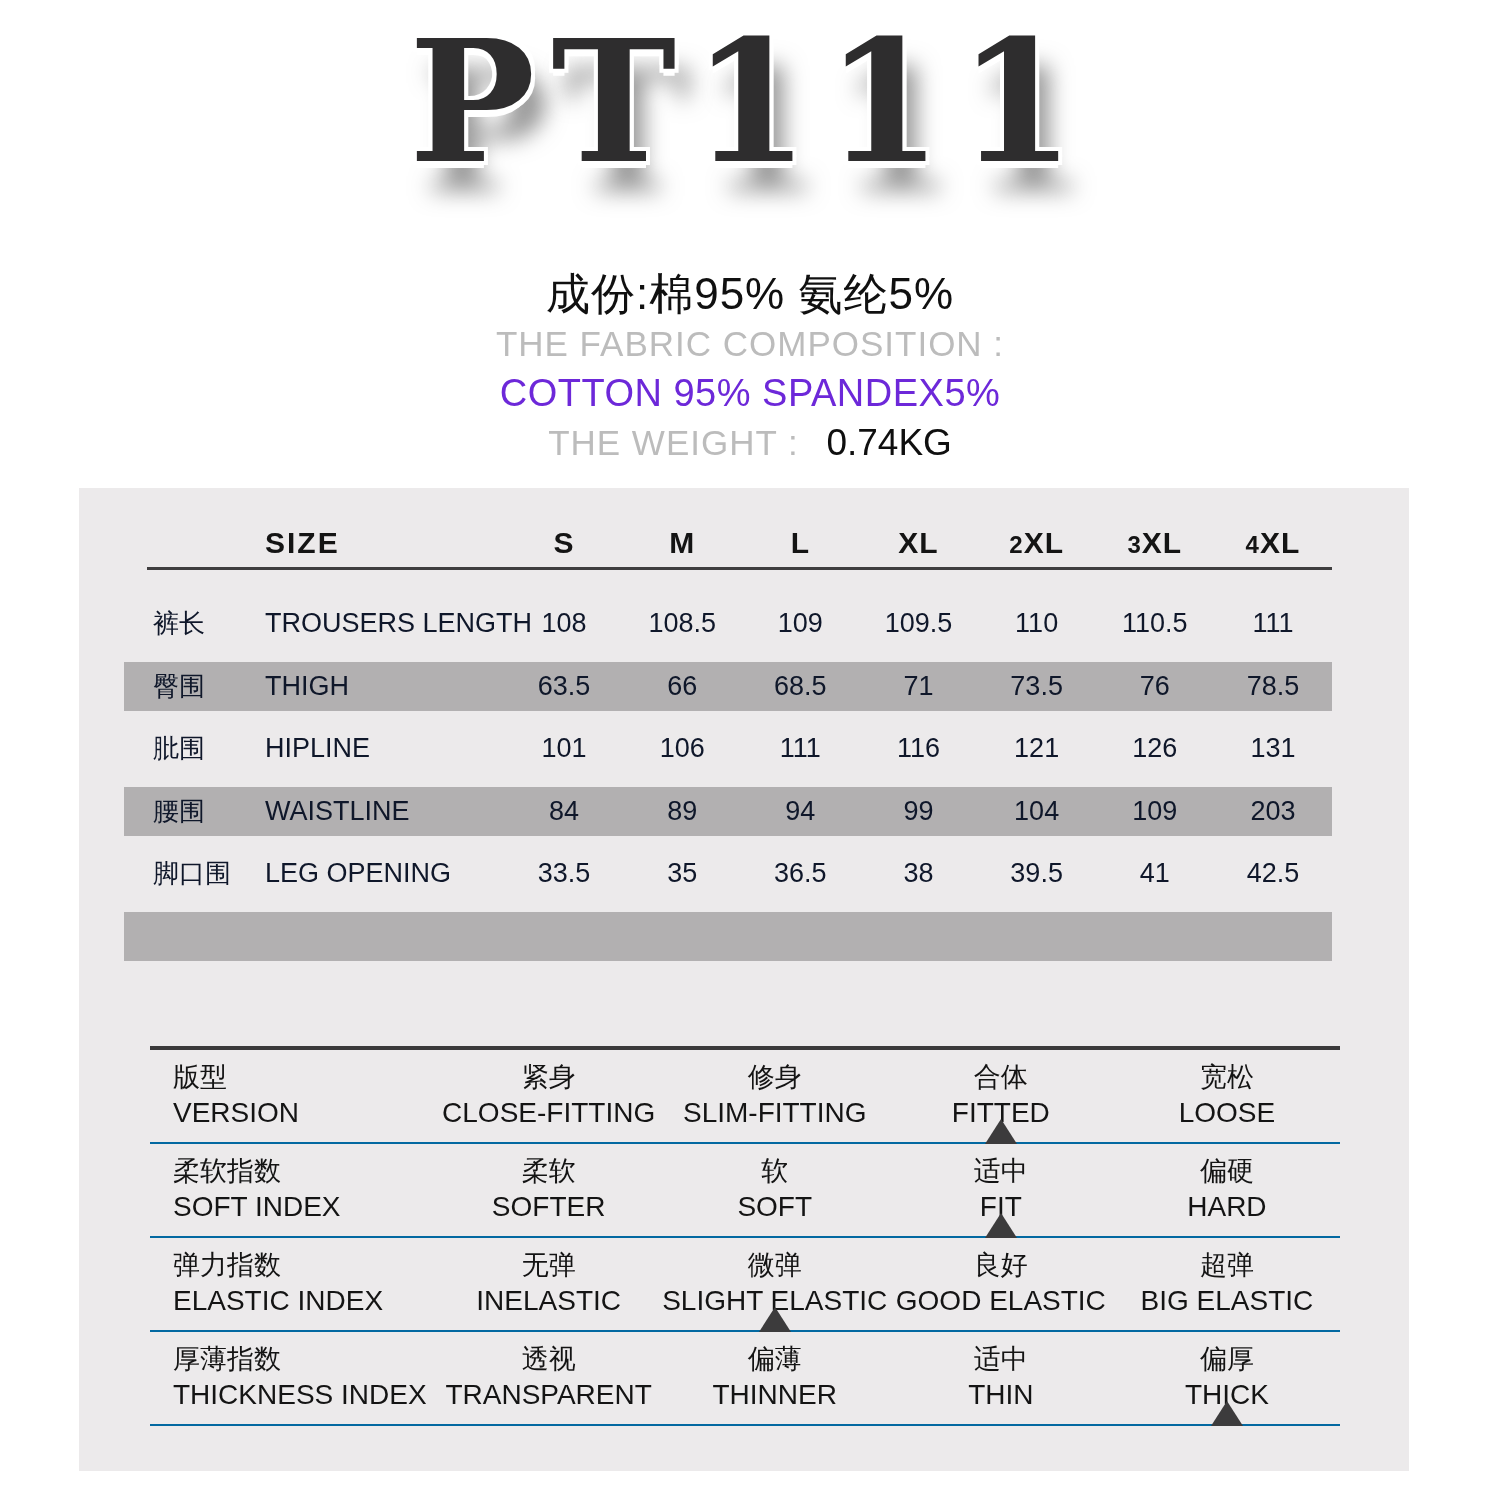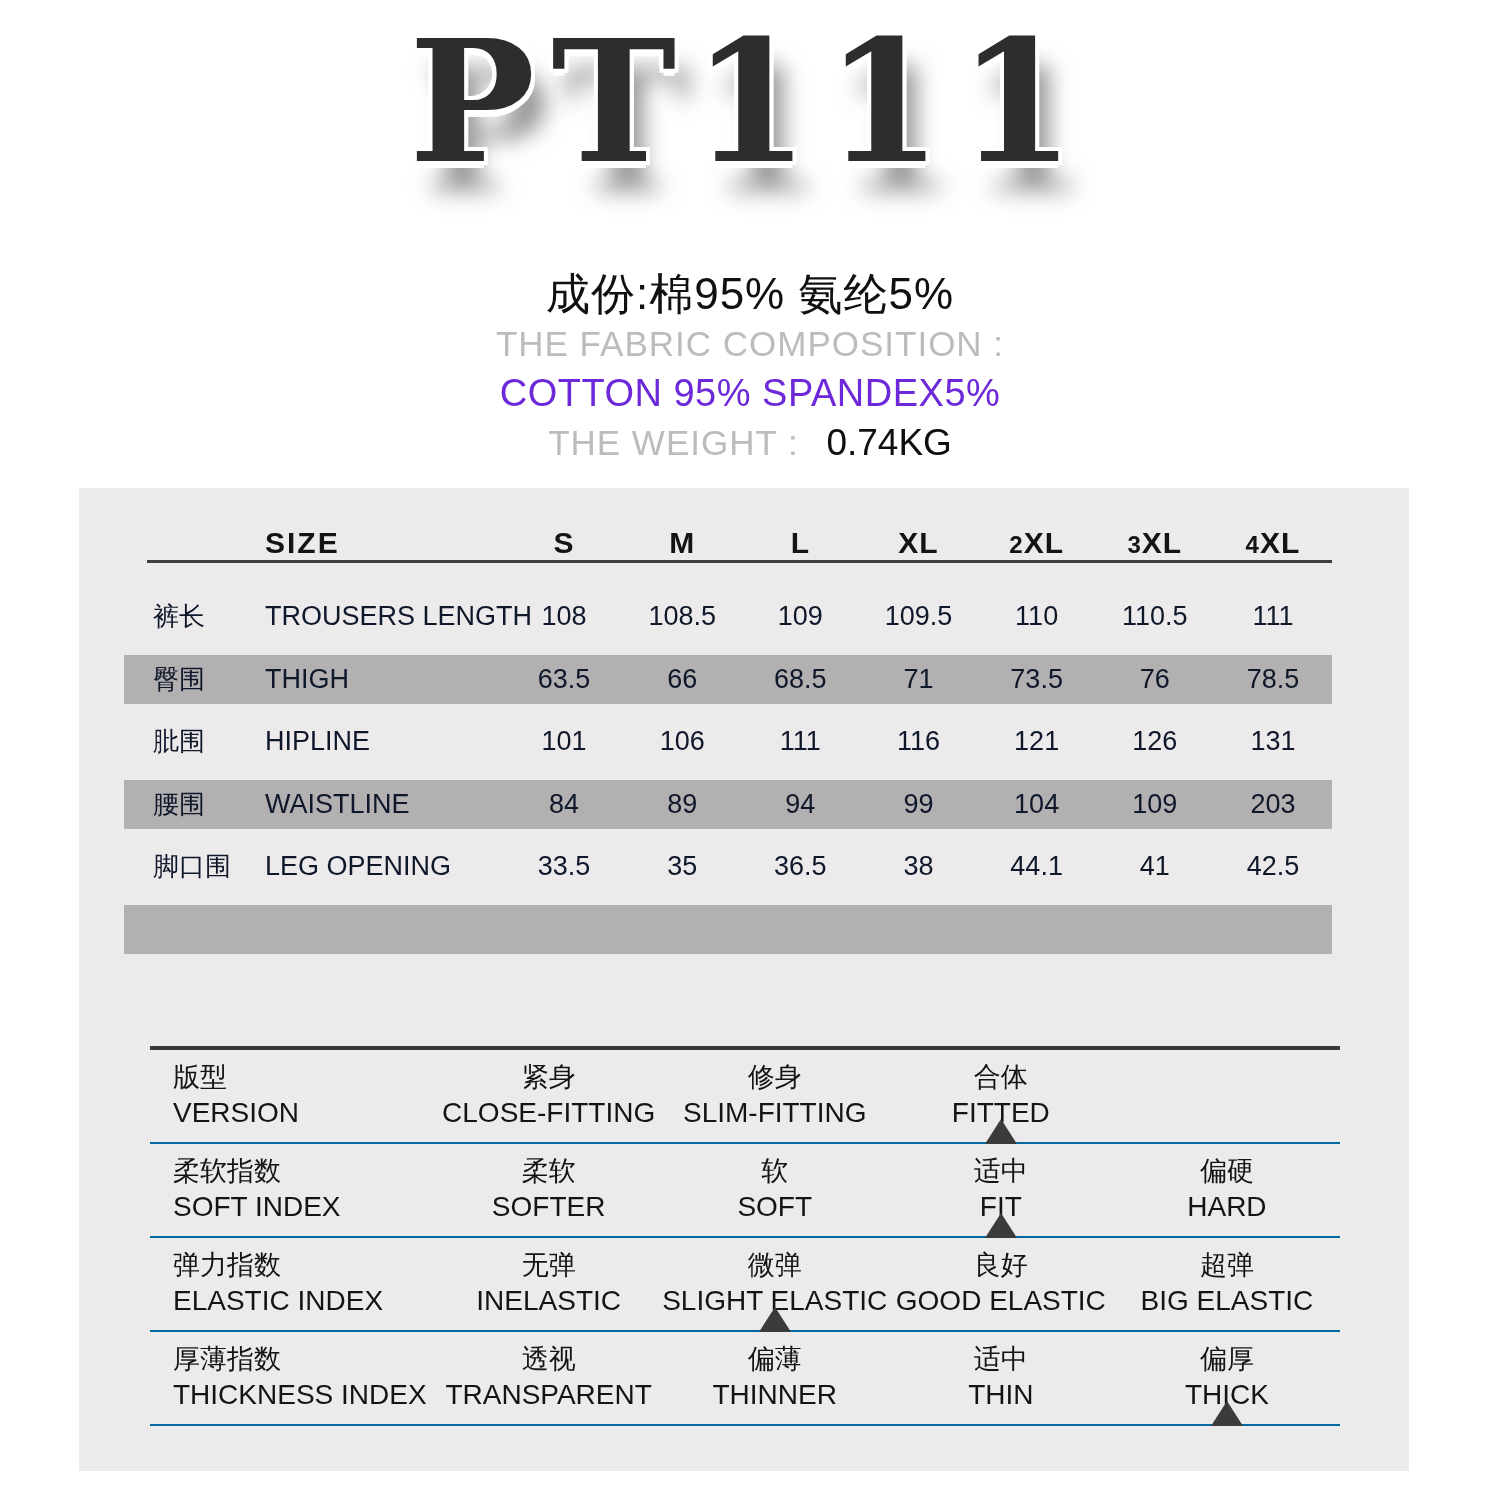--- a/index.html
+++ b/index.html
@@ -42,20 +42,21 @@
     background:#eceaeb;
   }
 
   
   .size-table { position:absolute; left:45px; top:38px; width:1208px; }
   .size-header {
     display:grid; grid-template-columns:103px 255px repeat(7,1fr);
     margin-left:23px;
     align-items:end;
     border-bottom:3px solid #3f3e3f;
+    padding-bottom:7px;
     font-weight:bold; font-size:30px; color:#141414;
   }
   .size-header .cell-en { padding-left:15px; letter-spacing:2px; }
   .size-header .cell-val { text-align:center; letter-spacing:1px; }
   .size-header .digit { font-size:24px; }
   .size-rows { margin-top:29px; }
   .size-row {
     display:grid; grid-template-columns:126px 255px repeat(7,1fr);
     height:49px; margin-bottom:13.5px; align-items:center;
     font-size:27px; color:#0f172a;
@@ -165,21 +166,21 @@
             <div class="cell-val">109</div>
             <div class="cell-val">203</div>
           </div>
           <div class="size-row">
             <div class="cell-cn">脚口围</div>
             <div class="cell-en">LEG OPENING</div>
             <div class="cell-val">33.5</div>
             <div class="cell-val">35</div>
             <div class="cell-val">36.5</div>
             <div class="cell-val">38</div>
-            <div class="cell-val">44.1</div>
+            <div class="cell-val">39.5</div>
             <div class="cell-val">41</div>
             <div class="cell-val">42.5</div>
           </div>
           <div class="size-row band"></div>
         </div>
     </div>
 
     <div class="index-table">
         <div class="index-row">
           <div class="index-cell label">
@@ -192,20 +193,24 @@
           </div>
           <div class="index-cell">
             <div class="idx-cn">修身</div>
             <div class="idx-en">SLIM-FITTING</div>
           </div>
           <div class="index-cell">
             <div class="idx-cn">合体</div>
             <div class="idx-en">FITTED</div>
             <div class="triangle"></div>
           </div>
+          <div class="index-cell">
+            <div class="idx-cn">宽松</div>
+            <div class="idx-en">LOOSE</div>
+          </div>
         </div>
         <div class="index-row">
           <div class="index-cell label">
             <div class="idx-cn">柔软指数</div>
             <div class="idx-en">SOFT INDEX</div>
           </div>
           <div class="index-cell">
             <div class="idx-cn">柔软</div>
             <div class="idx-en">SOFTER</div>
           </div>

